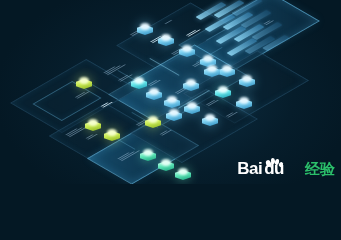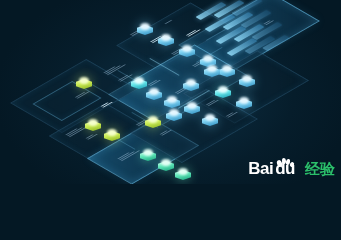--- a/index.html
+++ b/index.html
@@ -82,21 +82,21 @@
     display:flex;flex-direction:column;gap:1px;
   }
   .lbl i{display:block;height:1.5px;background:rgba(196,222,240,.6);border-radius:1px;filter:blur(.3px);}
   .lbl.sm i{height:1px;background:rgba(170,205,230,.45);}
   .lbl.hi i{background:rgba(225,245,255,.8);}
 
   
   #wm{position:absolute;right:6px;bottom:7px;text-align:left;user-select:none;}
   #wm .row{display:flex;align-items:flex-start;gap:2px;}
   #wm .bai{font-size:17px;font-weight:bold;color:#ffffff;letter-spacing:-.5px;line-height:16px;}
-  #wm .jy{font-size:15px;font-weight:bold;color:#2bbf6a;line-height:16px;margin-left:8px;}
+  #wm .jy{font-size:15px;font-weight:bold;color:#2bbf6a;line-height:16px;margin-left:19px;}
   #wm .url{font-size:8px;color:#e8eef2;letter-spacing:.1px;margin-top:2px;}
   #wm .paw{position:absolute;left:26px;top:-5px;width:20px;height:13px;}
   #wm .paw s{position:absolute;display:block;background:#fff;border-radius:50%;}
 </style>
 </head>
 <body>
 
 <div id="stage">
 
   <div id="platforms">

